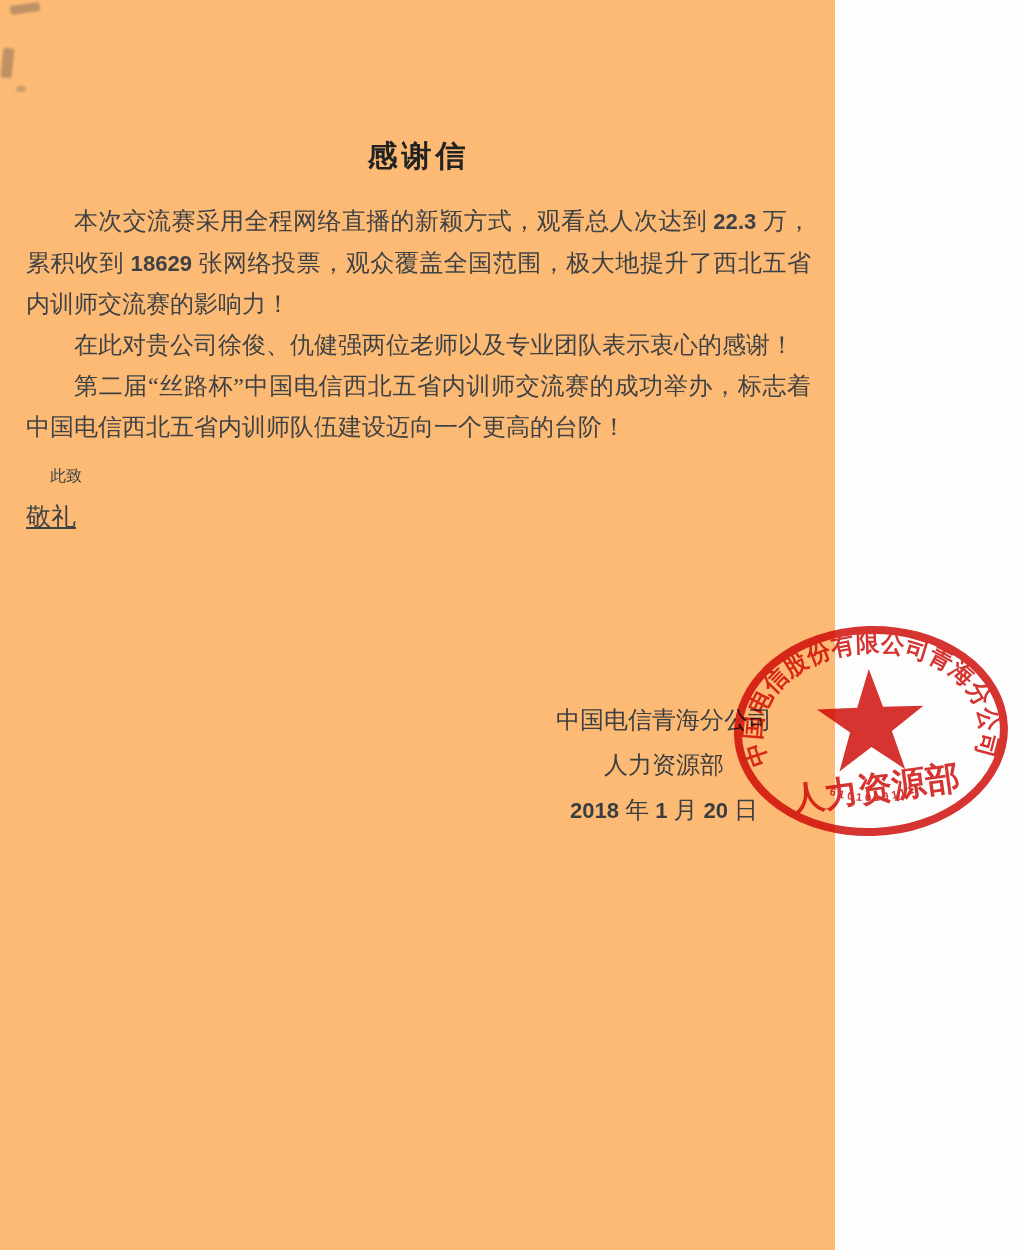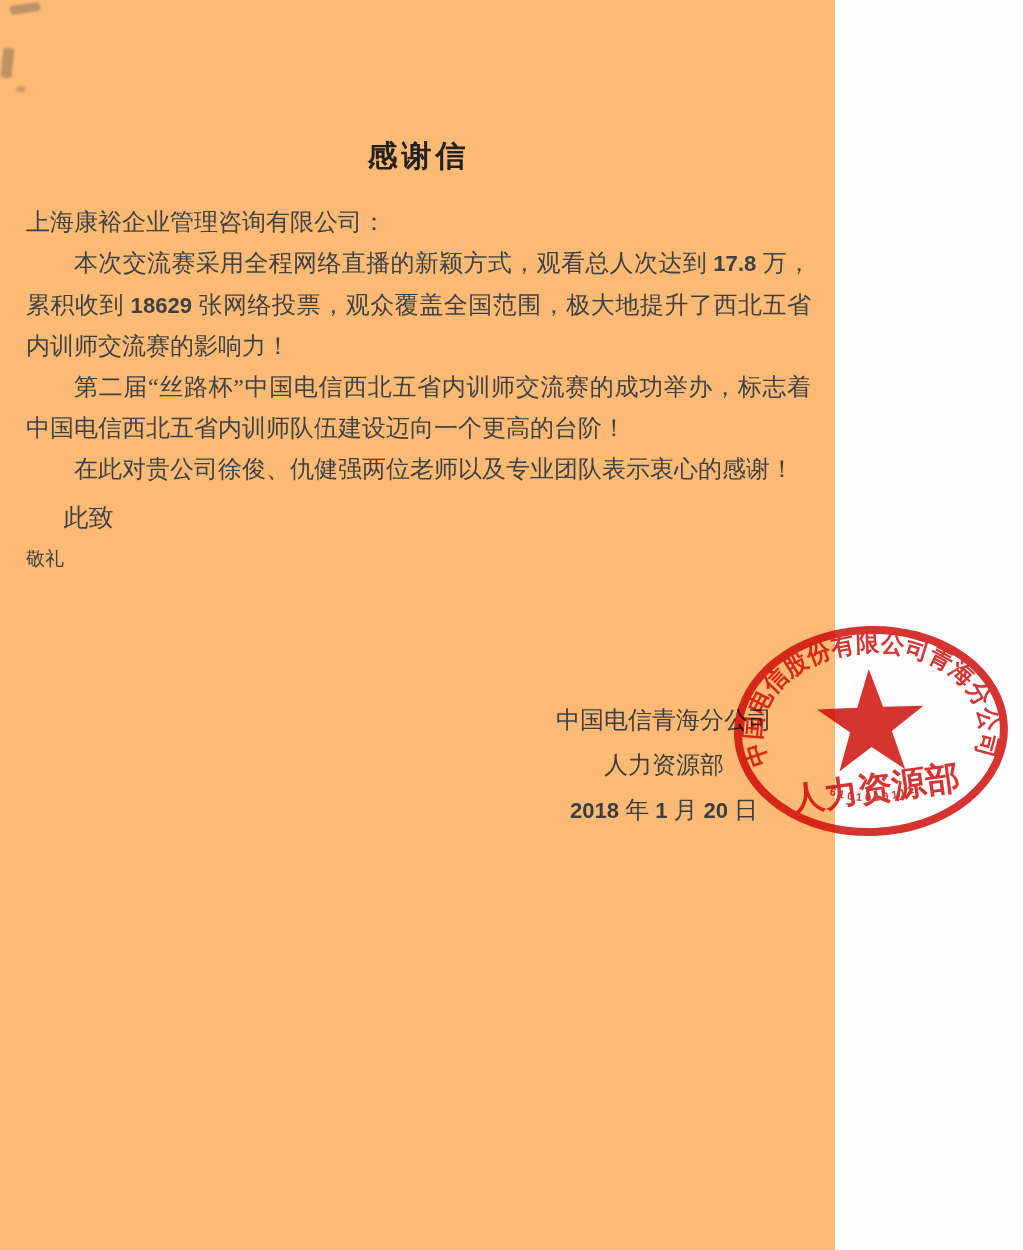--- a/index.html
+++ b/index.html
@@ -44,29 +44,30 @@
   }
   .body-text p {
     font-size: 24px;
     line-height: 40.7px;
     margin: 0;
     text-align: justify;
     text-indent: 2em;
   }
   .body-text p b, .sig b { font-family: "Liberation Sans", "DejaVu Sans", sans-serif; font-size: 0.92em; }
   .closing-salute {
-    font-size: 25px;
+    font-size: 16px;
     line-height: 40px;
     margin: 9px 0 0 0;
     text-indent: 1.5em;
   }
   .closing-respect {
-    font-size: 19px;
+    font-size: 25px;
     line-height: 40px;
     margin: 1px 0 0 0;
+    text-decoration: underline;
   }
   .signature {
     position: absolute;
     top: 698px;
     right: 26px;
     width: 290px;
     text-align: center;
     font-size: 24px;
     line-height: 45px;
     color: #3b3e41;
@@ -93,26 +94,25 @@
 <body>
 
 <div class="page">
 
   <div class="artifact a1"></div>
   <div class="artifact a2"></div>
   <div class="artifact a3"></div>
 
   <h1 class="title">感谢信</h1>
 
-  <p class="salutation">上海康裕企业管理咨询有限公司：</p>
 
   <div class="body-text">
-    <p>本次交流赛采用全程网络直播的新颖方式，观看总人次达到 <b>17.8</b> 万，累积收到 <b>18629</b> 张网络投票，观众覆盖全国范围，极大地提升了西北五省内训师交流赛的影响力！</p>
+    <p>本次交流赛采用全程网络直播的新颖方式，观看总人次达到 <b>22.3</b> 万，累积收到 <b>18629</b> 张网络投票，观众覆盖全国范围，极大地提升了西北五省内训师交流赛的影响力！</p>
+    <p>在此对贵公司徐俊、仇健强两位老师以及专业团队表示衷心的感谢！</p>
     <p>第二届“丝路杯”中国电信西北五省内训师交流赛的成功举办，标志着中国电信西北五省内训师队伍建设迈向一个更高的台阶！</p>
-    <p>在此对贵公司徐俊、仇健强两位老师以及专业团队表示衷心的感谢！</p>
   </div>
 
   <p class="closing-salute">此致</p>
   <p class="closing-respect">敬礼</p>
 
   <div class="signature">
     <span class="sig">中国电信青海分公司</span>
     <span class="sig">人力资源部</span>
     <span class="sig"><b>2018</b> 年 <b>1</b> 月 <b>20</b> 日</span>
   </div>

